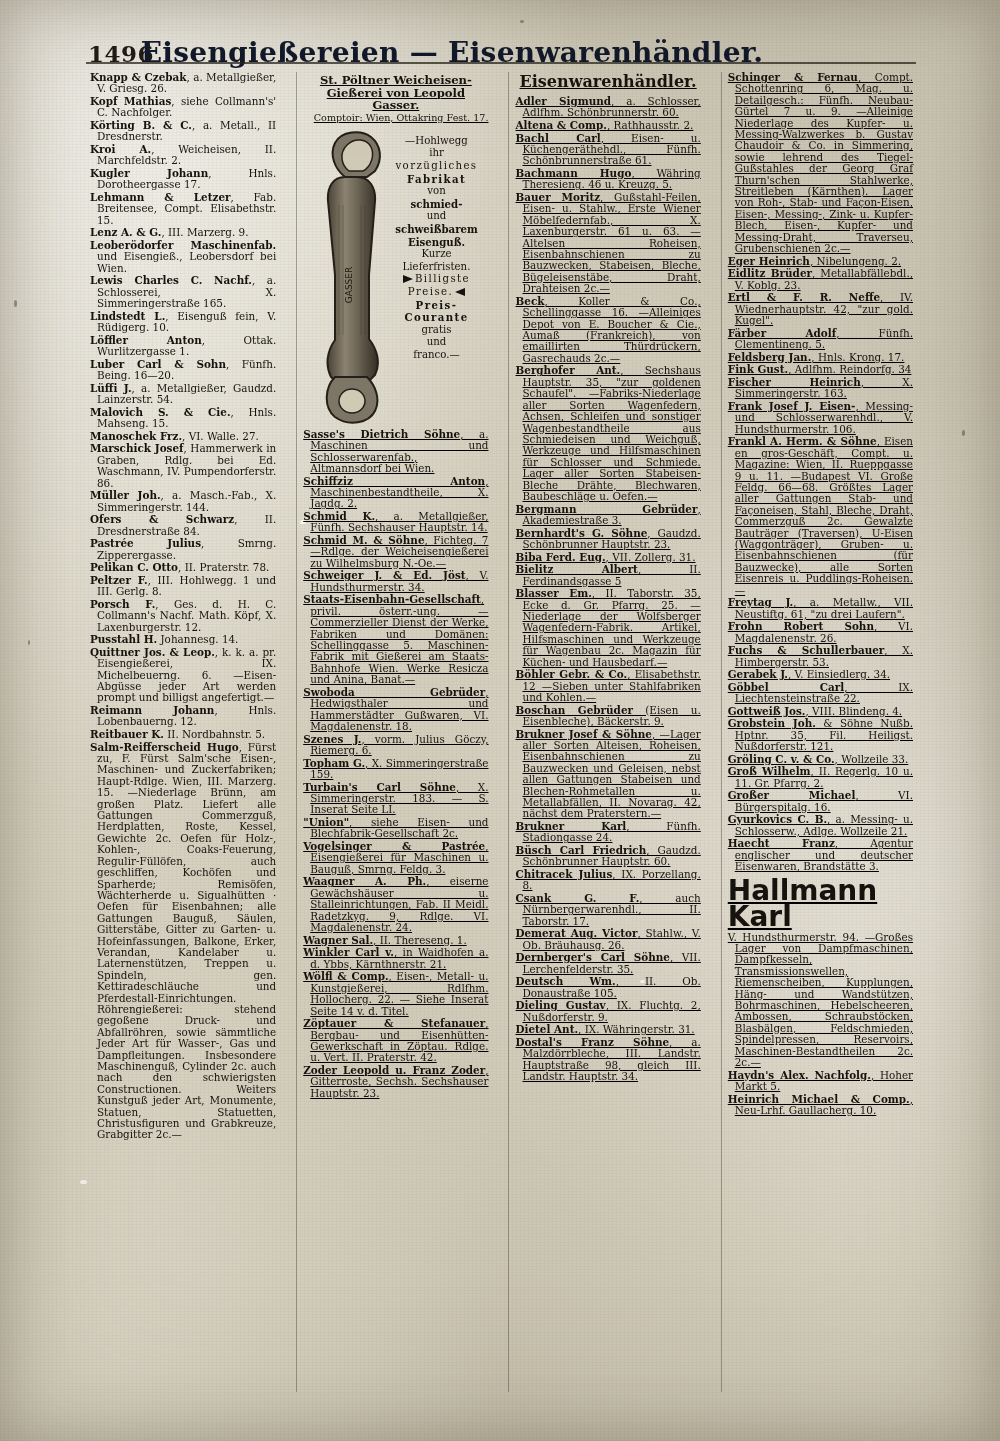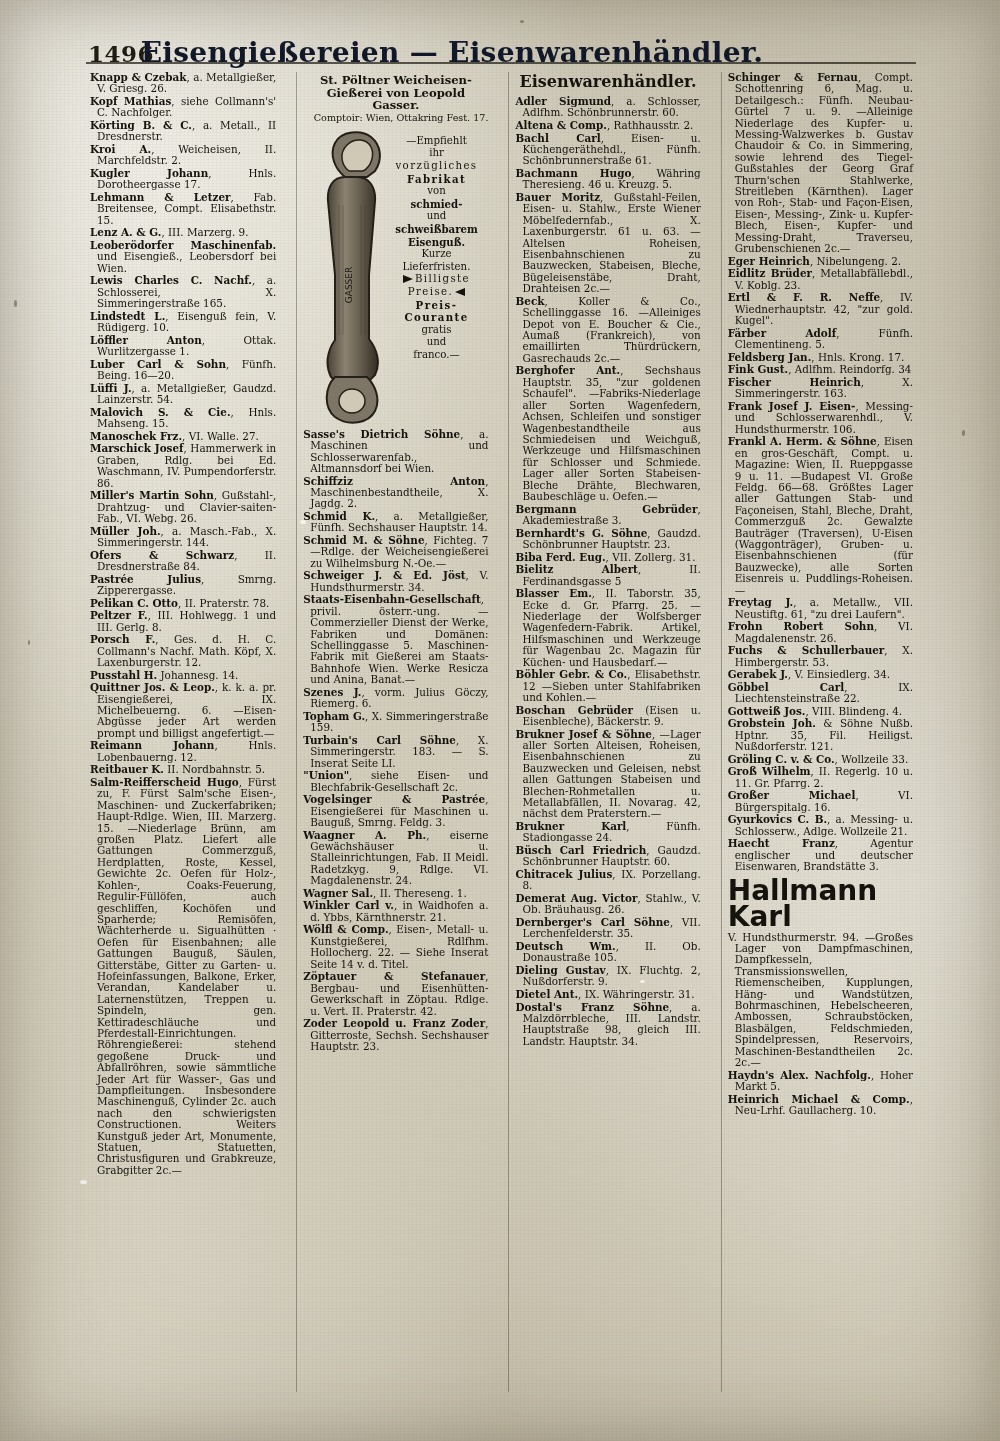--- a/index.html
+++ b/index.html
@@ -56,21 +56,21 @@
   .cols{
     position:absolute;left:84px;top:72px;width:836px;height:1320px;
     display:flex;gap:13px;
   }
   .col{
     width:209px;
     padding:0 7px 0 6px;
     box-sizing:border-box;
     position:relative;
   }
-  .col + .col{border-left:1px solid rgba(40,34,24,.35);}
+  .col + .col{border-left:1px solid rgba(40,34,24,.35);text-decoration:underline;}
   .colinner{
     font-size:10.4px;
     line-height:11.4px;
     color:#16130e;
     text-align:justify;
     hyphens:auto;
   }
   .e{margin:0 0 1.2px 0;text-indent:-7px;padding-left:7px;}
   b{font-weight:bold;}
   .ctr{text-align:center;text-indent:0;padding-left:0;}
@@ -139,21 +139,20 @@
         <div class="e"><b>Lenz A. &amp; G.</b><span>, III. Marzerg. 9.</span></div>
         <div class="e"><b>Leoberödorfer Maschinenfab.</b><span> und Eisengieß., Leobersdorf bei Wien.</span></div>
         <div class="e"><b>Lewis Charles C. Nachf.</b><span>, a. Schlosserei, X. Simmeringerstraße 165.</span></div>
         <div class="e"><b>Lindstedt L.</b><span>, Eisenguß fein, V. Rüdigerg. 10.</span></div>
         <div class="e"><b>Löffler Anton</b><span>, Ottak. Wurlitzergasse 1.</span></div>
         <div class="e"><b>Luber Carl &amp; Sohn</b><span>, Fünfh. Being. 16—20.</span></div>
         <div class="e"><b>Lüffi J.</b><span>, a. Metallgießer, Gaudzd. Lainzerstr. 54.</span></div>
         <div class="e"><b>Malovich S. &amp; Cie.</b><span>, Hnls. Mahseng. 15.</span></div>
         <div class="e"><b>Manoschek Frz.</b><span>, VI. Walle. 27.</span></div>
         <div class="e"><b>Marschick Josef</b><span>, Hammerwerk in Graben, Rdlg. bei Ed. Waschmann, IV. Pumpendorferstr. 86.</span></div>
-        <div class="e"><b>Miller's Martin Sohn</b><span>, Gußstahl-, Drahtzug- und Clavier-saiten-Fab., VI. Webg. 26.</span></div>
         <div class="e"><b>Müller Joh.</b><span>, a. Masch.-Fab., X. Simmeringerstr. 144.</span></div>
         <div class="e"><b>Ofers &amp; Schwarz</b><span>, II. Dresdnerstraße 84.</span></div>
         <div class="e"><b>Pastrée Julius</b><span>, Smrng. Zipperergasse.</span></div>
         <div class="e"><b>Pelikan C. Otto</b><span>, II. Praterstr. 78.</span></div>
         <div class="e"><b>Peltzer F.</b><span>, III. Hohlwegg. 1 und III. Gerlg. 8.</span></div>
         <div class="e"><b>Porsch F.</b><span>, Ges. d. H. C. Collmann's Nachf. Math. Köpf, X. Laxenburgerstr. 12.</span></div>
         <div class="e"><b>Pusstahl H.</b><span> Johannesg. 14.</span></div>
         <div class="e"><b>Quittner Jos. &amp; Leop.</b><span>, k. k. a. pr. Eisengießerei, IX. Michelbeuerng. 6. —Eisen-Abgüsse jeder Art werden prompt und billigst angefertigt.—</span></div>
         <div class="e"><b>Reimann Johann</b><span>, Hnls. Lobenbauerng. 12.</span></div>
         <div class="e"><b>Reitbauer K.</b><span> II. Nordbahnstr. 5.</span></div>
@@ -193,21 +192,21 @@
             <text x="47" y="160" fill="#1d1a14" font-family="DejaVu Sans, sans-serif" font-size="9" transform="rotate(-90 47 160)" text-anchor="middle">GASSER</text>
 
             <g stroke="#2c261e" stroke-width=".6" opacity=".45">
               <line x1="34" y1="80" x2="34" y2="210"></line>
               <line x1="38" y1="80" x2="38" y2="210"></line>
               <line x1="56" y1="80" x2="56" y2="210"></line>
               <line x1="60" y1="80" x2="60" y2="210"></line>
             </g>
           </svg>
           <div class="adtext">
-            <div>—Empfiehlt</div>
+            <div>—Hohlwegg</div>
             <div>ihr</div>
             <div class="spaced">vorzügliches</div>
             <div class="spaced" style="font-weight:bold">Fabrikat</div>
             <div>von</div>
             <div style="font-weight:bold">schmied-</div>
             <div>und</div>
             <div style="font-weight:bold">schweißbarem</div>
             <div style="font-weight:bold">Eisenguß.</div>
             <div>Kurze</div>
             <div>Lieferfristen.</div>
@@ -222,20 +221,21 @@
         </div>
       </div>
 
       <div id="c2">
           <div class="e"><b>Sasse's Dietrich Söhne</b><span>, a. Maschinen und Schlosserwarenfab., Altmannsdorf bei Wien.</span></div>
           <div class="e"><b>Schiffziz Anton</b><span>, Maschinenbestandtheile, X. Jagdg. 2.</span></div>
           <div class="e"><b>Schmid K.</b><span>, a. Metallgießer, Fünfh. Sechshauser Hauptstr. 14.</span></div>
           <div class="e"><b>Schmid M. &amp; Söhne</b><span>, Fichteg. 7 —Rdlge. der Weicheisengießerei zu Wilhelmsburg N.-Oe.—</span></div>
           <div class="e"><b>Schweiger J. &amp; Ed. Jöst</b><span>, V. Hundsthurmerstr. 34.</span></div>
           <div class="e"><b>Staats-Eisenbahn-Gesellschaft</b><span>, privil. österr.-ung. —Commerzieller Dienst der Werke, Fabriken und Domänen: Schellinggasse 5. Maschinen-Fabrik mit Gießerei am Staats-Bahnhofe Wien. Werke Resicza und Anina, Banat.—</span></div>
+          <div class="e"><b>Swoboda Gebrüder</b><span>, Hedwigsthaler und Hammerstädter Gußwaren, VI. Magdalenenstr. 18.</span></div>
           <div class="e"><b>Szenes J.</b><span>, vorm. Julius Göczy, Riemerg. 6.</span></div>
           <div class="e"><b>Topham G.</b><span>, X. Simmeringerstraße 159.</span></div>
           <div class="e"><b>Turbain's Carl Söhne</b><span>, X. Simmeringerstr. 183. — S. Inserat Seite LI.</span></div>
           <div class="e"><b>"Union"</b><span>, siehe Eisen- und Blechfabrik-Gesellschaft 2c.</span></div>
           <div class="e"><b>Vogelsinger &amp; Pastrée</b><span>, Eisengießerei für Maschinen u. Bauguß, Smrng. Feldg. 3.</span></div>
           <div class="e"><b>Waagner A. Ph.</b><span>, eiserne Gewächshäuser u. Stalleinrichtungen, Fab. II Meidl. Radetzkyg. 9, Rdlge. VI. Magdalenenstr. 24.</span></div>
           <div class="e"><b>Wagner Sal.</b><span>, II. Thereseng. 1.</span></div>
           <div class="e"><b>Winkler Carl v.</b><span>, in Waidhofen a. d. Ybbs, Kärnthnerstr. 21.</span></div>
           <div class="e"><b>Wölfl &amp; Comp.</b><span>, Eisen-, Metall- u. Kunstgießerei, Rdlfhm. Hollocherg. 22. — Siehe Inserat Seite 14 v. d. Titel.</span></div>
           <div class="e"><b>Zöptauer &amp; Stefanauer</b><span>, Bergbau- und Eisenhütten-Gewerkschaft in Zöptau. Rdlge. u. Vert. II. Praterstr. 42.</span></div>
@@ -259,20 +259,21 @@
           <div class="e"><b>Bernhardt's G. Söhne</b><span>, Gaudzd. Schönbrunner Hauptstr. 23.</span></div>
           <div class="e"><b>Biba Ferd. Eug.</b><span>, VII. Zollerg. 31.</span></div>
           <div class="e"><b>Bielitz Albert</b><span>, II. Ferdinandsgasse 5</span></div>
           <div class="e"><b>Blasser Em.</b><span>, II. Taborstr. 35, Ecke d. Gr. Pfarrg. 25. —Niederlage der Wolfsberger Wagenfedern-Fabrik. Artikel, Hilfsmaschinen und Werkzeuge für Wagenbau 2c. Magazin für Küchen- und Hausbedarf.—</span></div>
           <div class="e"><b>Böhler Gebr. &amp; Co.</b><span>, Elisabethstr. 12 —Sieben unter Stahlfabriken und Kohlen.—</span></div>
           <div class="e"><b>Boschan Gebrüder</b><span> (Eisen u. Eisenbleche), Bäckerstr. 9.</span></div>
           <div class="e"><b>Brukner Josef &amp; Söhne</b><span>, —Lager aller Sorten Alteisen, Roheisen, Eisenbahnschienen zu Bauzwecken und Geleisen, nebst allen Gattungen Stabeisen und Blechen-Rohmetallen u. Metallabfällen, II. Novarag. 42, nächst dem Praterstern.—</span></div>
           <div class="e"><b>Brukner Karl</b><span>, Fünfh. Stadiongasse 24.</span></div>
           <div class="e"><b>Büsch Carl Friedrich</b><span>, Gaudzd. Schönbrunner Hauptstr. 60.</span></div>
           <div class="e"><b>Chitracek Julius</b><span>, IX. Porzellang. 8.</span></div>
+          <div class="e"><b>Csank G. F.</b><span>, auch Nürnbergerwarenhdl., II. Taborstr. 17.</span></div>
           <div class="e"><b>Demerat Aug. Victor</b><span>, Stahlw., V. Ob. Bräuhausg. 26.</span></div>
           <div class="e"><b>Dernberger's Carl Söhne</b><span>, VII. Lerchenfelderstr. 35.</span></div>
           <div class="e"><b>Deutsch Wm.</b><span>, II. Ob. Donaustraße 105.</span></div>
           <div class="e"><b>Dieling Gustav</b><span>, IX. Fluchtg. 2, Nußdorferstr. 9.</span></div>
           <div class="e"><b>Dietel Ant.</b><span>, IX. Währingerstr. 31.</span></div>
           <div class="e"><b>Dostal's Franz Söhne</b><span>, a. Malzdörrbleche, III. Landstr. Hauptstraße 98, gleich III. Landstr. Hauptstr. 34.</span></div>
         </div>
     </div>
   </div>
 

